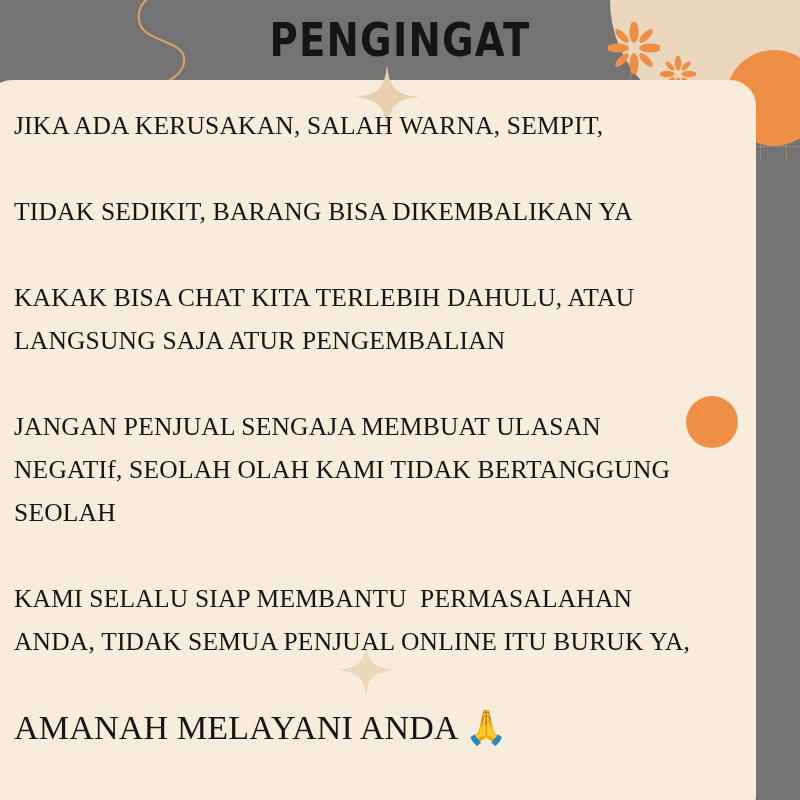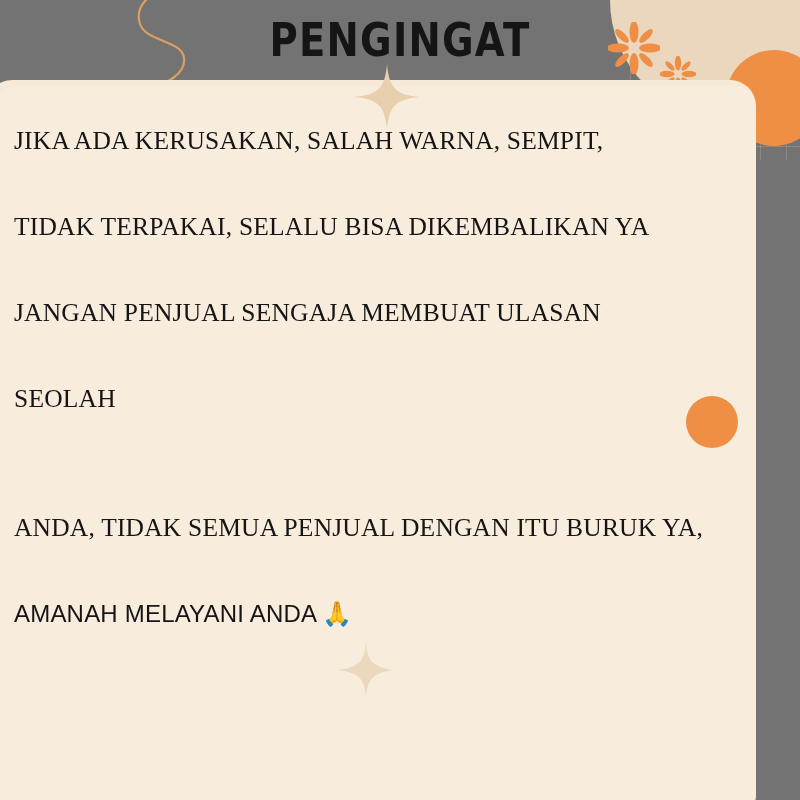--- a/index.html
+++ b/index.html
@@ -85,33 +85,33 @@
     letter-spacing: 1.5px;
     color: #151515;
     transform: scaleX(0.82);
     z-index: 5;
   }
 
   
   .body-text {
     position: absolute;
     left: 14px;
-    top: 119px;
+    top: 104px;
     width: 766px;
     z-index: 4;
     color: #151515;
     font-family: "Liberation Serif", serif;
     font-size: 25.5px;
     line-height: 43px;
     letter-spacing: .2px;
   }
   .para { margin: 0 0 43px 0; }
   .para:last-child { margin-bottom: 0; }
   .line { white-space: pre-wrap; }
-  .emoji { font-family: Liberation Sans, sans-serif; font-size: 24px; }
+  .emoji { font-family: Liberation Serif, serif; font-size: 34px; }
 </style>
 </head>
 <body>
 
 <div class="poster">
 
   <div class="deco bg-grid"></div>
   <div class="deco blob-top-right"></div>
   <div class="deco circle-lg"></div>
 
@@ -168,31 +168,35 @@
     </svg>
   </div>
 
   <div class="title">PENGINGAT</div>
 
   <div class="body-text">
 
     <p class="para">
       <span class="line">JIKA ADA KERUSAKAN, SALAH WARNA, SEMPIT,</span><br>
       <br>
-      <span class="line">TIDAK TERPAKAI, SELALU BISA DIKEMBALIKAN YA</span>
-    </p>
-
+      <span class="line">TIDAK SEDIKIT, BARANG BISA DIKEMBALIKAN YA</span>
+    </p>
+
+    <p class="para">
+      <span class="line">KAKAK BISA CHAT KITA TERLEBIH DAHULU, ATAU</span><br>
+      <span class="line">LANGSUNG SAJA ATUR PENGEMBALIAN</span>
+    </p>
 
     <p class="para">
       <span class="line">JANGAN PENJUAL SENGAJA MEMBUAT ULASAN</span><br>
-      <br>
+      <span class="line">NEGATIf, SEOLAH OLAH KAMI TIDAK BERTANGGUNG</span><br>
       <span class="line">SEOLAH</span>
     </p>
 
     <p class="para">
-      <br>
-      <span class="line">ANDA, TIDAK SEMUA PENJUAL DENGAN ITU BURUK YA,</span><br>
+      <span class="line">KAMI SELALU SIAP MEMBANTU  PERMASALAHAN</span><br>
+      <span class="line">ANDA, TIDAK SEMUA PENJUAL ONLINE ITU BURUK YA,</span><br>
       <br>
       <span class="line emoji">AMANAH MELAYANI ANDA 🙏</span>
     </p>
 
   </div>
 </div>
 
 </body></html>

